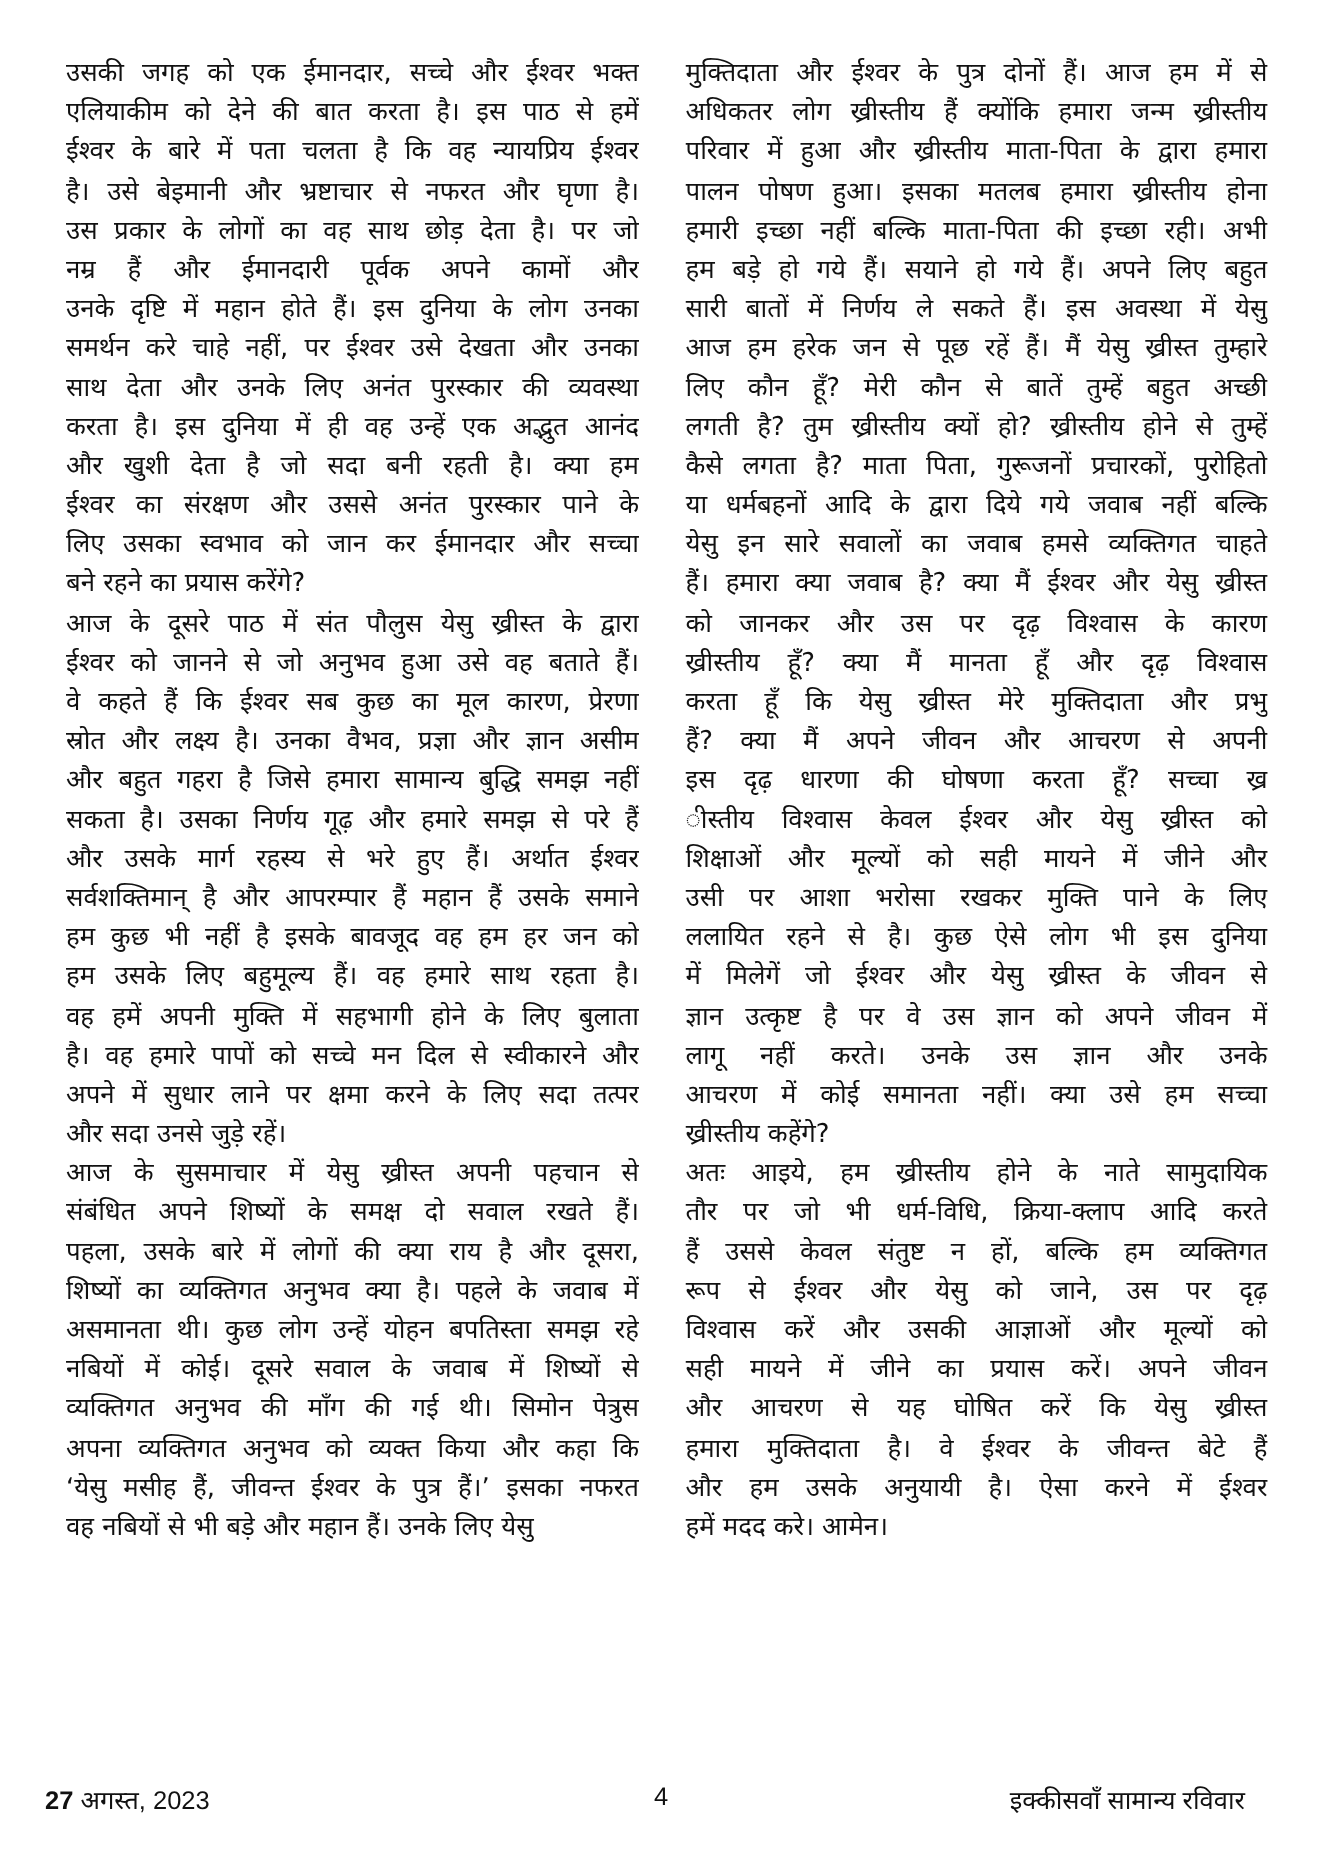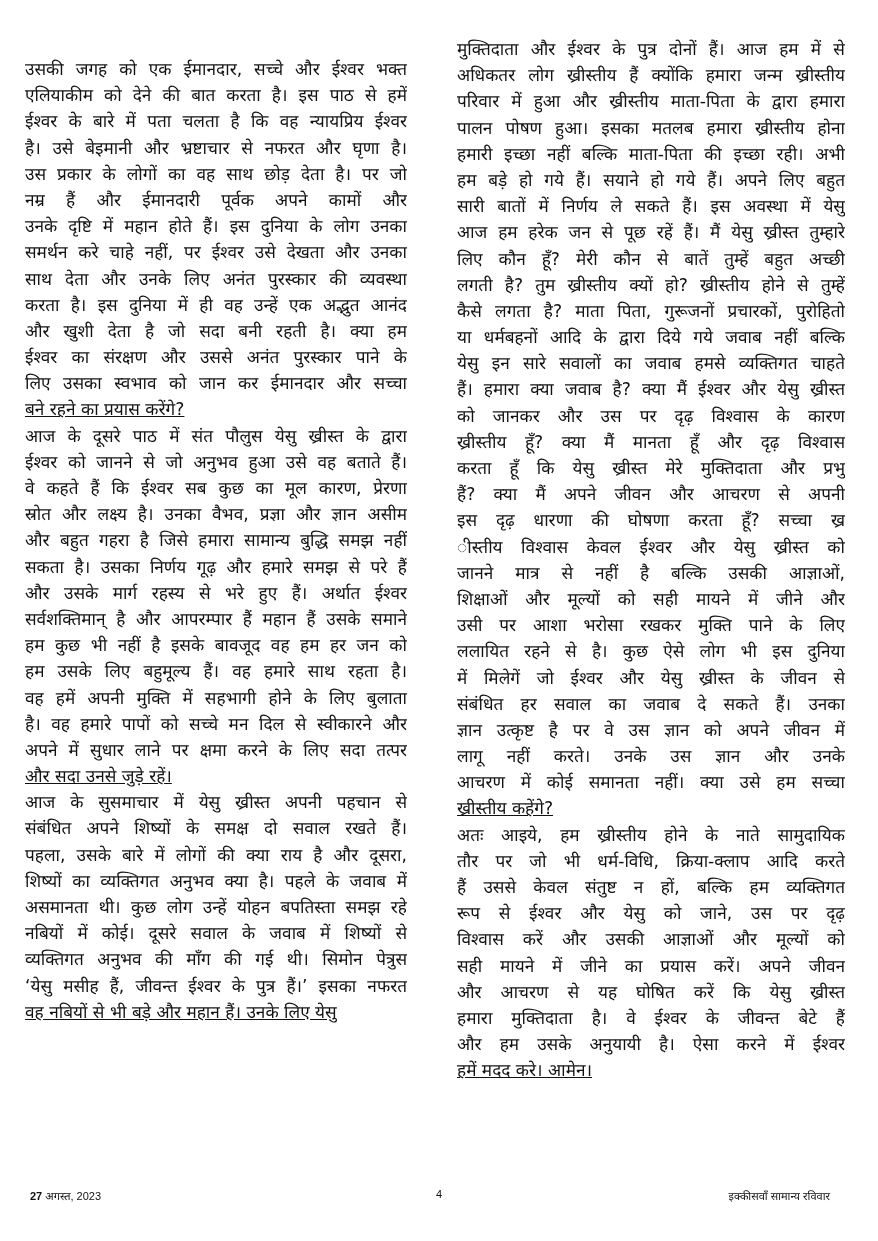--- a/index.html
+++ b/index.html
@@ -21,48 +21,46 @@
       width: 878px;
       height: 1241px;
     }
     .column {
       position: absolute;
       top: 36px;
       font-size: 17.2px;
       line-height: 26.2px;
     }
     .column.left {
-      left: 25px;
+      left: 44px;
       width: 382px;
-      margin-top: 20px;
     }
     .column.right {
       left: 457px;
       width: 388px;
     }
     .line {
       display: block;
       height: 26.2px;
       white-space: nowrap;
       text-align: justify;
       text-align-last: justify;
       overflow: hidden;
     }
     .line.last {
       text-align-last: left;
-      text-decoration: underline;
     }
     .footer {
       position: absolute;
       top: 1188px;
       left: 0;
       width: 878px;
       height: 24px;
       font-family: "Liberation Sans Narrow", "Liberation Sans", sans-serif;
-      font-size: 11px;
+      font-size: 17px;
       color: #111111;
     }
     .footer .date {
       position: absolute;
       left: 30px;
       top: 0;
     }
     .footer .date b {
       font-weight: bold;
     }
@@ -115,20 +113,21 @@
         <span class="line last">और सदा उनसे जुड़े रहें।</span>
       </div>
       <div>
         <span class="line">आज के सुसमाचार में येसु ख्रीस्त अपनी पहचान से</span>
         <span class="line">संबंधित अपने शिष्यों के समक्ष दो सवाल रखते हैं।</span>
         <span class="line">पहला, उसके बारे में लोगों की क्या राय है और दूसरा,</span>
         <span class="line">शिष्यों का व्यक्तिगत अनुभव क्या है। पहले के जवाब में</span>
         <span class="line">असमानता थी। कुछ लोग उन्हें योहन बपतिस्ता समझ रहे</span>
         <span class="line">नबियों में कोई। दूसरे सवाल के जवाब में शिष्यों से</span>
         <span class="line">व्यक्तिगत अनुभव की माँग की गई थी। सिमोन पेत्रुस</span>
+        <span class="line">अपना व्यक्तिगत अनुभव को व्यक्त किया और कहा कि</span>
         <span class="line">‘येसु मसीह हैं, जीवन्त ईश्वर के पुत्र हैं।’ इसका नफरत</span>
         <span class="line last">वह नबियों से भी बड़े और महान हैं। उनके लिए येसु</span>
       </div>
     </div>
   <div class="column right" id="right-column">
       <div>
         <span class="line">मुक्तिदाता और ईश्वर के पुत्र दोनों हैं। आज हम में से</span>
         <span class="line">अधिकतर लोग ख्रीस्तीय हैं क्योंकि हमारा जन्म ख्रीस्तीय</span>
         <span class="line">परिवार में हुआ और ख्रीस्तीय माता-पिता के द्वारा हमारा</span>
         <span class="line">पालन पोषण हुआ। इसका मतलब हमारा ख्रीस्तीय होना</span>
@@ -141,26 +140,24 @@
         <span class="line">कैसे लगता है? माता पिता, गुरूजनों प्रचारकों, पुरोहितो</span>
         <span class="line">या धर्मबहनों आदि के द्वारा दिये गये जवाब नहीं बल्कि</span>
         <span class="line">येसु इन सारे सवालों का जवाब हमसे व्यक्तिगत चाहते</span>
         <span class="line">हैं। हमारा क्या जवाब है? क्या मैं ईश्वर और येसु ख्रीस्त</span>
         <span class="line">को जानकर और उस पर दृढ़ विश्वास के कारण</span>
         <span class="line">ख्रीस्तीय हूँ? क्या मैं मानता हूँ और दृढ़ विश्वास</span>
         <span class="line">करता हूँ कि येसु ख्रीस्त मेरे मुक्तिदाता और प्रभु</span>
         <span class="line">हैं? क्या मैं अपने जीवन और आचरण से अपनी</span>
         <span class="line">इस दृढ़ धारणा की घोषणा करता हूँ? सच्चा ख्र</span>
         <span class="line">ीस्तीय विश्वास केवल ईश्वर और येसु ख्रीस्त को</span>
-        <span class="line">जानने मात्र से नहीं है बल्कि उसकी आज्ञाओं,</span>
         <span class="line">शिक्षाओं और मूल्यों को सही मायने में जीने और</span>
         <span class="line">उसी पर आशा भरोसा रखकर मुक्ति पाने के लिए</span>
         <span class="line">ललायित रहने से है। कुछ ऐसे लोग भी इस दुनिया</span>
         <span class="line">में मिलेगें जो ईश्वर और येसु ख्रीस्त के जीवन से</span>
-        <span class="line">संबंधित हर सवाल का जवाब दे सकते हैं। उनका</span>
         <span class="line">ज्ञान उत्कृष्ट है पर वे उस ज्ञान को अपने जीवन में</span>
         <span class="line">लागू नहीं करते। उनके उस ज्ञान और उनके</span>
         <span class="line">आचरण में कोई समानता नहीं। क्या उसे हम सच्चा</span>
         <span class="line last">ख्रीस्तीय कहेंगे?</span>
       </div>
       <div>
         <span class="line">अतः आइये, हम ख्रीस्तीय होने के नाते सामुदायिक</span>
         <span class="line">तौर पर जो भी धर्म-विधि, क्रिया-क्लाप आदि करते</span>
         <span class="line">हैं उससे केवल संतुष्ट न हों, बल्कि हम व्यक्तिगत</span>
         <span class="line">रूप से ईश्वर और येसु को जाने, उस पर दृढ़</span>

